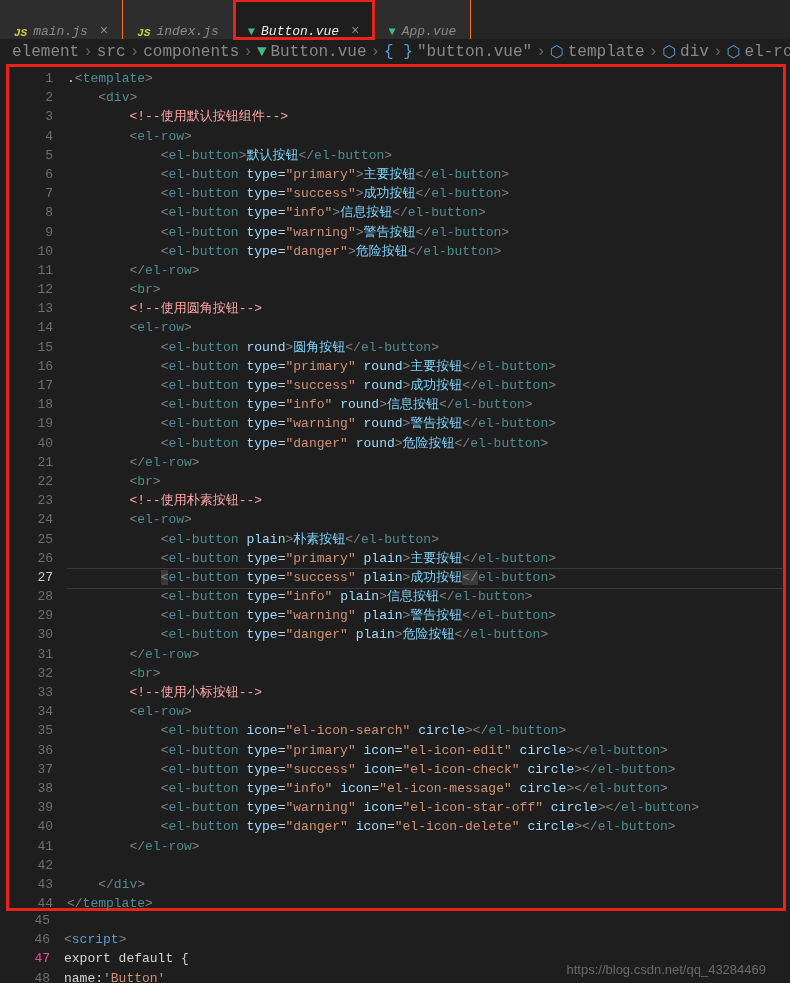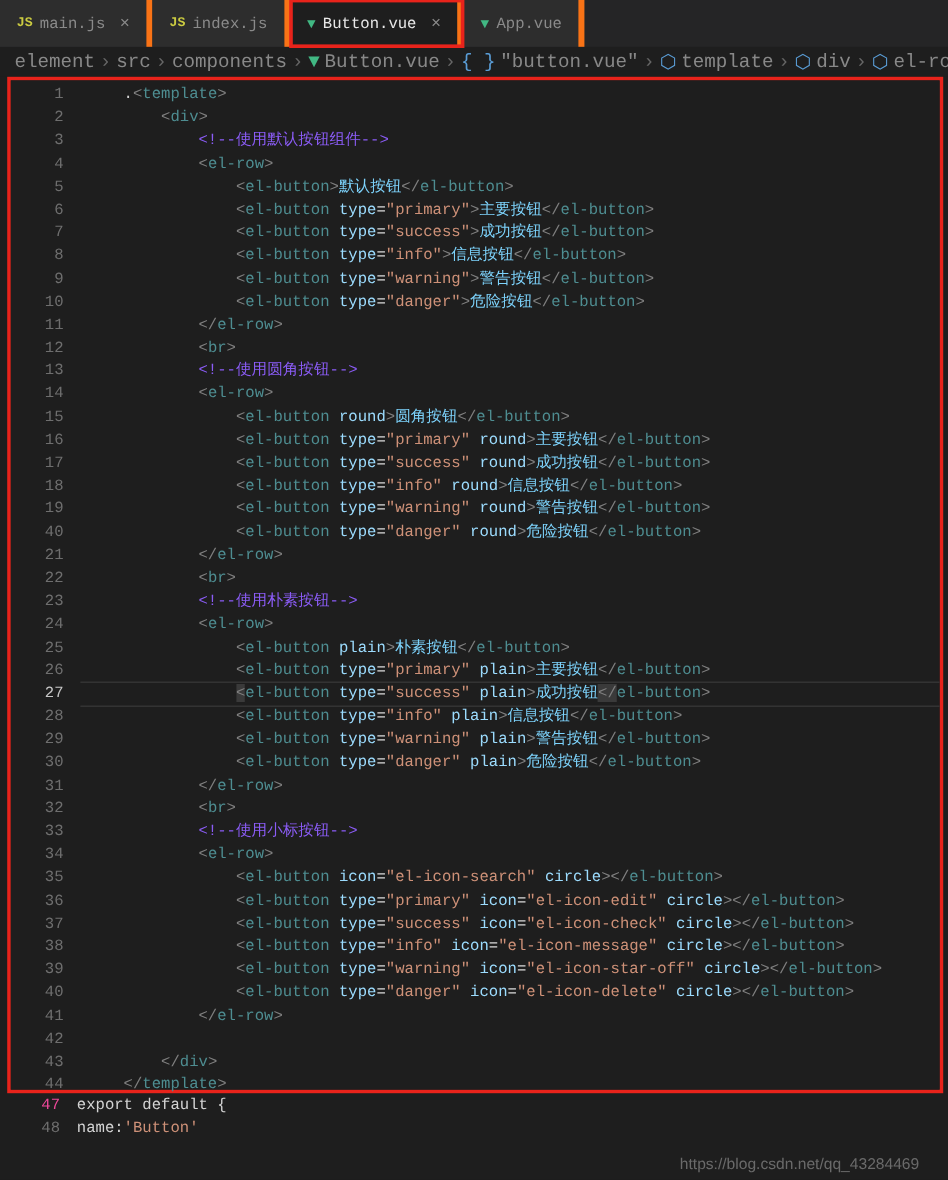--- a/index.html
+++ b/index.html
@@ -12,28 +12,29 @@
   overflow: hidden;
   position: relative;
 }
 .tabs {
   display: flex;
   background: #252526;
   height: 40px;
   border-bottom: 1px solid #1e1e1e;
 }
 .tab {
-  display: flex; align-items: center;
+  display: flex; align-items: flex-end;
   padding: 0 14px;
   background: #2d2d2d;
   color: #8a8a8a;
-  border-right: 5px solid #f97316;
+  border-right: 1px solid #f97316;
   cursor: pointer;
   gap: 6px;
   position: relative;
+  font-style: italic;
 }
 .tab.active { background: #1e1e1e; color: #e8e8e8; }
 .tab .js-icon { color: #cbcb41; font-weight: bold; font-size: 11px; }
 .tab .vue-icon { color: #41b883; font-size: 12px; }
 .tab .close { color: #8a8a8a; margin-left: 6px; font-size: 14px; }
 .tab.highlighted { outline: 3px solid #e8231b; outline-offset: -2px; z-index: 10; }
 
 .breadcrumb {
   display: flex; align-items: center;
   height: 24px;
@@ -69,37 +70,36 @@
   line-height: 19.2px;
   padding-top: 2px;
 }
 .gutter .ln { height: 19.2px; }
 .gutter .ln.cur { color: #c6c6c6; }
 .code {
   flex: 1;
   line-height: 19.2px;
   white-space: pre;
   padding-top: 2px;
-  margin-left: 36px;
 }
 .code .line { height: 19.2px; }
 .code .line.cur::before {
   content: '';
   position: absolute;
   left: 58px; right: 0;
   height: 19.2px;
   border-top: 1px solid #3a3a3a;
   border-bottom: 1px solid #3a3a3a;
   pointer-events: none;
 }
 .cust { color: #4e8d91; }
 .attr { color: #9cdcfe; }
 .str { color: #ce9178; }
 .txt { color: #7dd3fc; }
-.cmt { color: #8b5cf6; }
+.cmt { color: #fca5a5; }
 .ang { color: #808080; }
 .kw { color: #569cd6; }
 .js { color: #d4d4d4; }
 .hl { background: #3a3a3a; }
 
 .extra {
   padding-left: 12px;
   line-height: 19.2px;
 }
 .watermark {
@@ -207,20 +207,28 @@
         <div class="ln">42</div>
         <div class="ln">43</div>
         <div class="ln">44</div>
       </div>
     <div class="code" id="code"><div class="line"><span class="js">.</span><span class="ang">&lt;</span><span class="cust">template</span><span class="ang">&gt;</span></div><div class="line">    <span class="ang">&lt;</span><span class="cust">div</span><span class="ang">&gt;</span></div><div class="line">        <span class="cmt">&lt;!--使用默认按钮组件--&gt;</span></div><div class="line">        <span class="ang">&lt;</span><span class="cust">el-row</span><span class="ang">&gt;</span></div><div class="line">            <span class="ang">&lt;</span><span class="cust">el-button</span><span class="ang">&gt;</span><span class="txt">默认按钮</span><span class="ang">&lt;/</span><span class="cust">el-button</span><span class="ang">&gt;</span></div><div class="line">            <span class="ang">&lt;</span><span class="cust">el-button</span> <span class="attr">type</span><span class="js">=</span><span class="str">"primary"</span><span class="ang">&gt;</span><span class="txt">主要按钮</span><span class="ang">&lt;/</span><span class="cust">el-button</span><span class="ang">&gt;</span></div><div class="line">            <span class="ang">&lt;</span><span class="cust">el-button</span> <span class="attr">type</span><span class="js">=</span><span class="str">"success"</span><span class="ang">&gt;</span><span class="txt">成功按钮</span><span class="ang">&lt;/</span><span class="cust">el-button</span><span class="ang">&gt;</span></div><div class="line">            <span class="ang">&lt;</span><span class="cust">el-button</span> <span class="attr">type</span><span class="js">=</span><span class="str">"info"</span><span class="ang">&gt;</span><span class="txt">信息按钮</span><span class="ang">&lt;/</span><span class="cust">el-button</span><span class="ang">&gt;</span></div><div class="line">            <span class="ang">&lt;</span><span class="cust">el-button</span> <span class="attr">type</span><span class="js">=</span><span class="str">"warning"</span><span class="ang">&gt;</span><span class="txt">警告按钮</span><span class="ang">&lt;/</span><span class="cust">el-button</span><span class="ang">&gt;</span></div><div class="line">            <span class="ang">&lt;</span><span class="cust">el-button</span> <span class="attr">type</span><span class="js">=</span><span class="str">"danger"</span><span class="ang">&gt;</span><span class="txt">危险按钮</span><span class="ang">&lt;/</span><span class="cust">el-button</span><span class="ang">&gt;</span></div><div class="line">        <span class="ang">&lt;/</span><span class="cust">el-row</span><span class="ang">&gt;</span></div><div class="line">        <span class="ang">&lt;</span><span class="cust">br</span><span class="ang">&gt;</span></div><div class="line">        <span class="cmt">&lt;!--使用圆角按钮--&gt;</span></div><div class="line">        <span class="ang">&lt;</span><span class="cust">el-row</span><span class="ang">&gt;</span></div><div class="line">            <span class="ang">&lt;</span><span class="cust">el-button</span> <span class="attr">round</span><span class="ang">&gt;</span><span class="txt">圆角按钮</span><span class="ang">&lt;/</span><span class="cust">el-button</span><span class="ang">&gt;</span></div><div class="line">            <span class="ang">&lt;</span><span class="cust">el-button</span> <span class="attr">type</span><span class="js">=</span><span class="str">"primary"</span> <span class="attr">round</span><span class="ang">&gt;</span><span class="txt">主要按钮</span><span class="ang">&lt;/</span><span class="cust">el-button</span><span class="ang">&gt;</span></div><div class="line">            <span class="ang">&lt;</span><span class="cust">el-button</span> <span class="attr">type</span><span class="js">=</span><span class="str">"success"</span> <span class="attr">round</span><span class="ang">&gt;</span><span class="txt">成功按钮</span><span class="ang">&lt;/</span><span class="cust">el-button</span><span class="ang">&gt;</span></div><div class="line">            <span class="ang">&lt;</span><span class="cust">el-button</span> <span class="attr">type</span><span class="js">=</span><span class="str">"info"</span> <span class="attr">round</span><span class="ang">&gt;</span><span class="txt">信息按钮</span><span class="ang">&lt;/</span><span class="cust">el-button</span><span class="ang">&gt;</span></div><div class="line">            <span class="ang">&lt;</span><span class="cust">el-button</span> <span class="attr">type</span><span class="js">=</span><span class="str">"warning"</span> <span class="attr">round</span><span class="ang">&gt;</span><span class="txt">警告按钮</span><span class="ang">&lt;/</span><span class="cust">el-button</span><span class="ang">&gt;</span></div><div class="line">            <span class="ang">&lt;</span><span class="cust">el-button</span> <span class="attr">type</span><span class="js">=</span><span class="str">"danger"</span> <span class="attr">round</span><span class="ang">&gt;</span><span class="txt">危险按钮</span><span class="ang">&lt;/</span><span class="cust">el-button</span><span class="ang">&gt;</span></div><div class="line">        <span class="ang">&lt;/</span><span class="cust">el-row</span><span class="ang">&gt;</span></div><div class="line">        <span class="ang">&lt;</span><span class="cust">br</span><span class="ang">&gt;</span></div><div class="line">        <span class="cmt">&lt;!--使用朴素按钮--&gt;</span></div><div class="line">        <span class="ang">&lt;</span><span class="cust">el-row</span><span class="ang">&gt;</span></div><div class="line">            <span class="ang">&lt;</span><span class="cust">el-button</span> <span class="attr">plain</span><span class="ang">&gt;</span><span class="txt">朴素按钮</span><span class="ang">&lt;/</span><span class="cust">el-button</span><span class="ang">&gt;</span></div><div class="line">            <span class="ang">&lt;</span><span class="cust">el-button</span> <span class="attr">type</span><span class="js">=</span><span class="str">"primary"</span> <span class="attr">plain</span><span class="ang">&gt;</span><span class="txt">主要按钮</span><span class="ang">&lt;/</span><span class="cust">el-button</span><span class="ang">&gt;</span></div><div class="line cur">            <span class="ang"><span class="hl">&lt;</span><span class="cust">el-button</span></span> <span class="attr">type</span><span class="js">=</span><span class="str">"success"</span> <span class="attr">plain</span><span class="ang">&gt;</span><span class="txt">成功按钮</span><span class="ang"><span class="hl">&lt;/</span><span class="cust">el-button</span></span><span class="ang">&gt;</span></div><div class="line">            <span class="ang">&lt;</span><span class="cust">el-button</span> <span class="attr">type</span><span class="js">=</span><span class="str">"info"</span> <span class="attr">plain</span><span class="ang">&gt;</span><span class="txt">信息按钮</span><span class="ang">&lt;/</span><span class="cust">el-button</span><span class="ang">&gt;</span></div><div class="line">            <span class="ang">&lt;</span><span class="cust">el-button</span> <span class="attr">type</span><span class="js">=</span><span class="str">"warning"</span> <span class="attr">plain</span><span class="ang">&gt;</span><span class="txt">警告按钮</span><span class="ang">&lt;/</span><span class="cust">el-button</span><span class="ang">&gt;</span></div><div class="line">            <span class="ang">&lt;</span><span class="cust">el-button</span> <span class="attr">type</span><span class="js">=</span><span class="str">"danger"</span> <span class="attr">plain</span><span class="ang">&gt;</span><span class="txt">危险按钮</span><span class="ang">&lt;/</span><span class="cust">el-button</span><span class="ang">&gt;</span></div><div class="line">        <span class="ang">&lt;/</span><span class="cust">el-row</span><span class="ang">&gt;</span></div><div class="line">        <span class="ang">&lt;</span><span class="cust">br</span><span class="ang">&gt;</span></div><div class="line">        <span class="cmt">&lt;!--使用小标按钮--&gt;</span></div><div class="line">        <span class="ang">&lt;</span><span class="cust">el-row</span><span class="ang">&gt;</span></div><div class="line">            <span class="ang">&lt;</span><span class="cust">el-button</span> <span class="attr">icon</span><span class="js">=</span><span class="str">"el-icon-search"</span> <span class="attr">circle</span><span class="ang">&gt;</span><span class="ang">&lt;/</span><span class="cust">el-button</span><span class="ang">&gt;</span></div><div class="line">            <span class="ang">&lt;</span><span class="cust">el-button</span> <span class="attr">type</span><span class="js">=</span><span class="str">"primary"</span> <span class="attr">icon</span><span class="js">=</span><span class="str">"el-icon-edit"</span> <span class="attr">circle</span><span class="ang">&gt;</span><span class="ang">&lt;/</span><span class="cust">el-button</span><span class="ang">&gt;</span></div><div class="line">            <span class="ang">&lt;</span><span class="cust">el-button</span> <span class="attr">type</span><span class="js">=</span><span class="str">"success"</span> <span class="attr">icon</span><span class="js">=</span><span class="str">"el-icon-check"</span> <span class="attr">circle</span><span class="ang">&gt;</span><span class="ang">&lt;/</span><span class="cust">el-button</span><span class="ang">&gt;</span></div><div class="line">            <span class="ang">&lt;</span><span class="cust">el-button</span> <span class="attr">type</span><span class="js">=</span><span class="str">"info"</span> <span class="attr">icon</span><span class="js">=</span><span class="str">"el-icon-message"</span> <span class="attr">circle</span><span class="ang">&gt;</span><span class="ang">&lt;/</span><span class="cust">el-button</span><span class="ang">&gt;</span></div><div class="line">            <span class="ang">&lt;</span><span class="cust">el-button</span> <span class="attr">type</span><span class="js">=</span><span class="str">"warning"</span> <span class="attr">icon</span><span class="js">=</span><span class="str">"el-icon-star-off"</span> <span class="attr">circle</span><span class="ang">&gt;</span><span class="ang">&lt;/</span><span class="cust">el-button</span><span class="ang">&gt;</span></div><div class="line">            <span class="ang">&lt;</span><span class="cust">el-button</span> <span class="attr">type</span><span class="js">=</span><span class="str">"danger"</span> <span class="attr">icon</span><span class="js">=</span><span class="str">"el-icon-delete"</span> <span class="attr">circle</span><span class="ang">&gt;</span><span class="ang">&lt;/</span><span class="cust">el-button</span><span class="ang">&gt;</span></div><div class="line">        <span class="ang">&lt;/</span><span class="cust">el-row</span><span class="ang">&gt;</span></div><div class="line"></div><div class="line">    <span class="ang">&lt;/</span><span class="cust">div</span><span class="ang">&gt;</span></div><div class="line"><span class="ang">&lt;/</span><span class="cust">template</span><span class="ang">&gt;</span></div></div>
   </div>
 </div>
 
 <div class="extra">
   <div style="display:flex">
+      <div style="width:52px;text-align:right;color:#6e6e6e;padding-right:14px">45</div>
+      <div class="line"></div>
+    </div>
+  <div style="display:flex">
+      <div style="width:52px;text-align:right;color:#6e6e6e;padding-right:14px">46</div>
+      <div class="line"><span class="ang">&lt;</span><span class="kw">script</span><span class="ang">&gt;</span></div>
+    </div>
+  <div style="display:flex">
       <div style="width:52px;text-align:right;color:#ec4899;padding-right:14px">47</div>
       <div class="line js">export default {</div>
     </div>
   <div style="display:flex">
       <div style="width:52px;text-align:right;color:#6e6e6e;padding-right:14px">48</div>
       <div class="line js">    <span class="js">name:</span><span class="str">'Button'</span></div>
     </div>
 </div>
 
 <div class="watermark">https://blog.csdn.net/qq_43284469</div>

